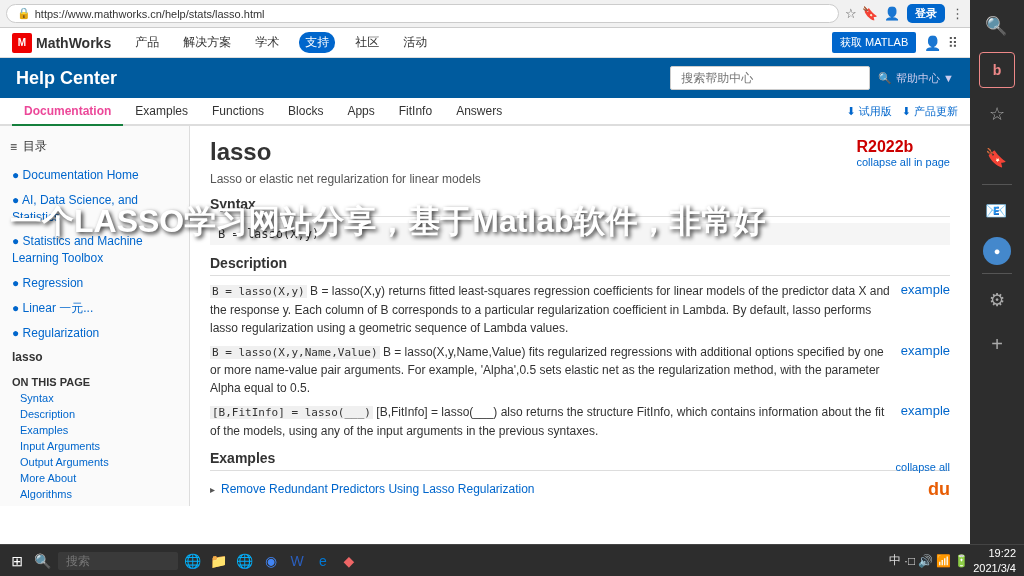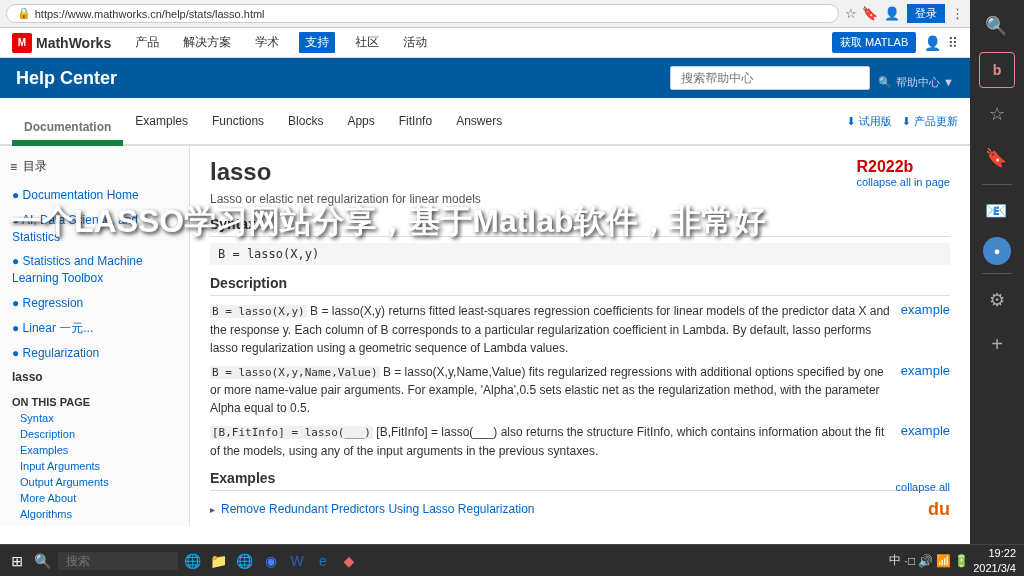--- a/index.html
+++ b/index.html
@@ -152,21 +152,21 @@
       font-size: 12px;
       color: #333;
     }
     .mw-nav-item {
       cursor: pointer;
       padding: 2px 4px;
     }
     .mw-nav-item.active {
       background: #0066cc;
       color: white;
-      border-radius: 1px;
+      border-radius: 10px;
       padding: 2px 6px;
     }
     .mw-right {
       margin-left: auto;
       display: flex;
       align-items: center;
       gap: 8px;
     }
     .get-matlab-btn {
       background: #0066cc;
@@ -193,21 +193,21 @@
       justify-content: space-between;
       gap: 20px;
     }
     .help-center-title {
       color: white;
       font-size: 18px;
       font-weight: bold;
     }
     .help-search-area {
       display: flex;
-      align-items: flex-end;
+      align-items: center;
       gap: 8px;
       margin-left: 16px;
     }
     .help-search-input {
       border: 1px solid #ccc;
       padding: 4px 10px;
       font-size: 12px;
       width: 200px;
       border-radius: 2px;
     }
@@ -229,24 +229,23 @@
     }
     .doc-tab {
       padding: 6px 12px;
       font-size: 12px;
       color: #333;
       cursor: pointer;
       border-bottom: 2px solid transparent;
       margin-bottom: -2px;
     }
     .doc-tab.active {
-      border-bottom: 6px solid #15803d;
-      color: #737373;
-      font-weight: bold;
-      margin-top: 16px;
+      border-bottom: 2px solid #15803d;
+      color: #ec4899;
+      font-weight: bold;
     }
     .doc-tabs-right {
       margin-left: auto;
       display: flex;
       align-items: center;
       gap: 10px;
       font-size: 11px;
       color: #555;
     }
 
@@ -445,21 +444,21 @@
   <div class="browser-chrome">
     <div class="browser-top-bar">
       <div class="browser-url-bar">
         <span>🔒</span>
         <span>https://www.mathworks.cn/help/stats/lasso.html</span>
       </div>
       <div class="browser-top-icons">
         <span>☆</span>
         <span>🔖</span>
         <span>👤</span>
-        <span style="background:#0066cc;color:white;padding:2px 8px;border-radius:0;font-size:11px;">登录</span>
+        <span style="background:#0066cc;color:white;padding:2px 8px;border-radius:5px;font-size:11px;font-weight:bold;">登录</span>
         <span>⋮</span>
       </div>
     </div>
   </div>
 
   <div class="mw-header">
     <div class="mw-logo">
       <div class="mw-logo-icon">
         <span>M</span>
       </div>

